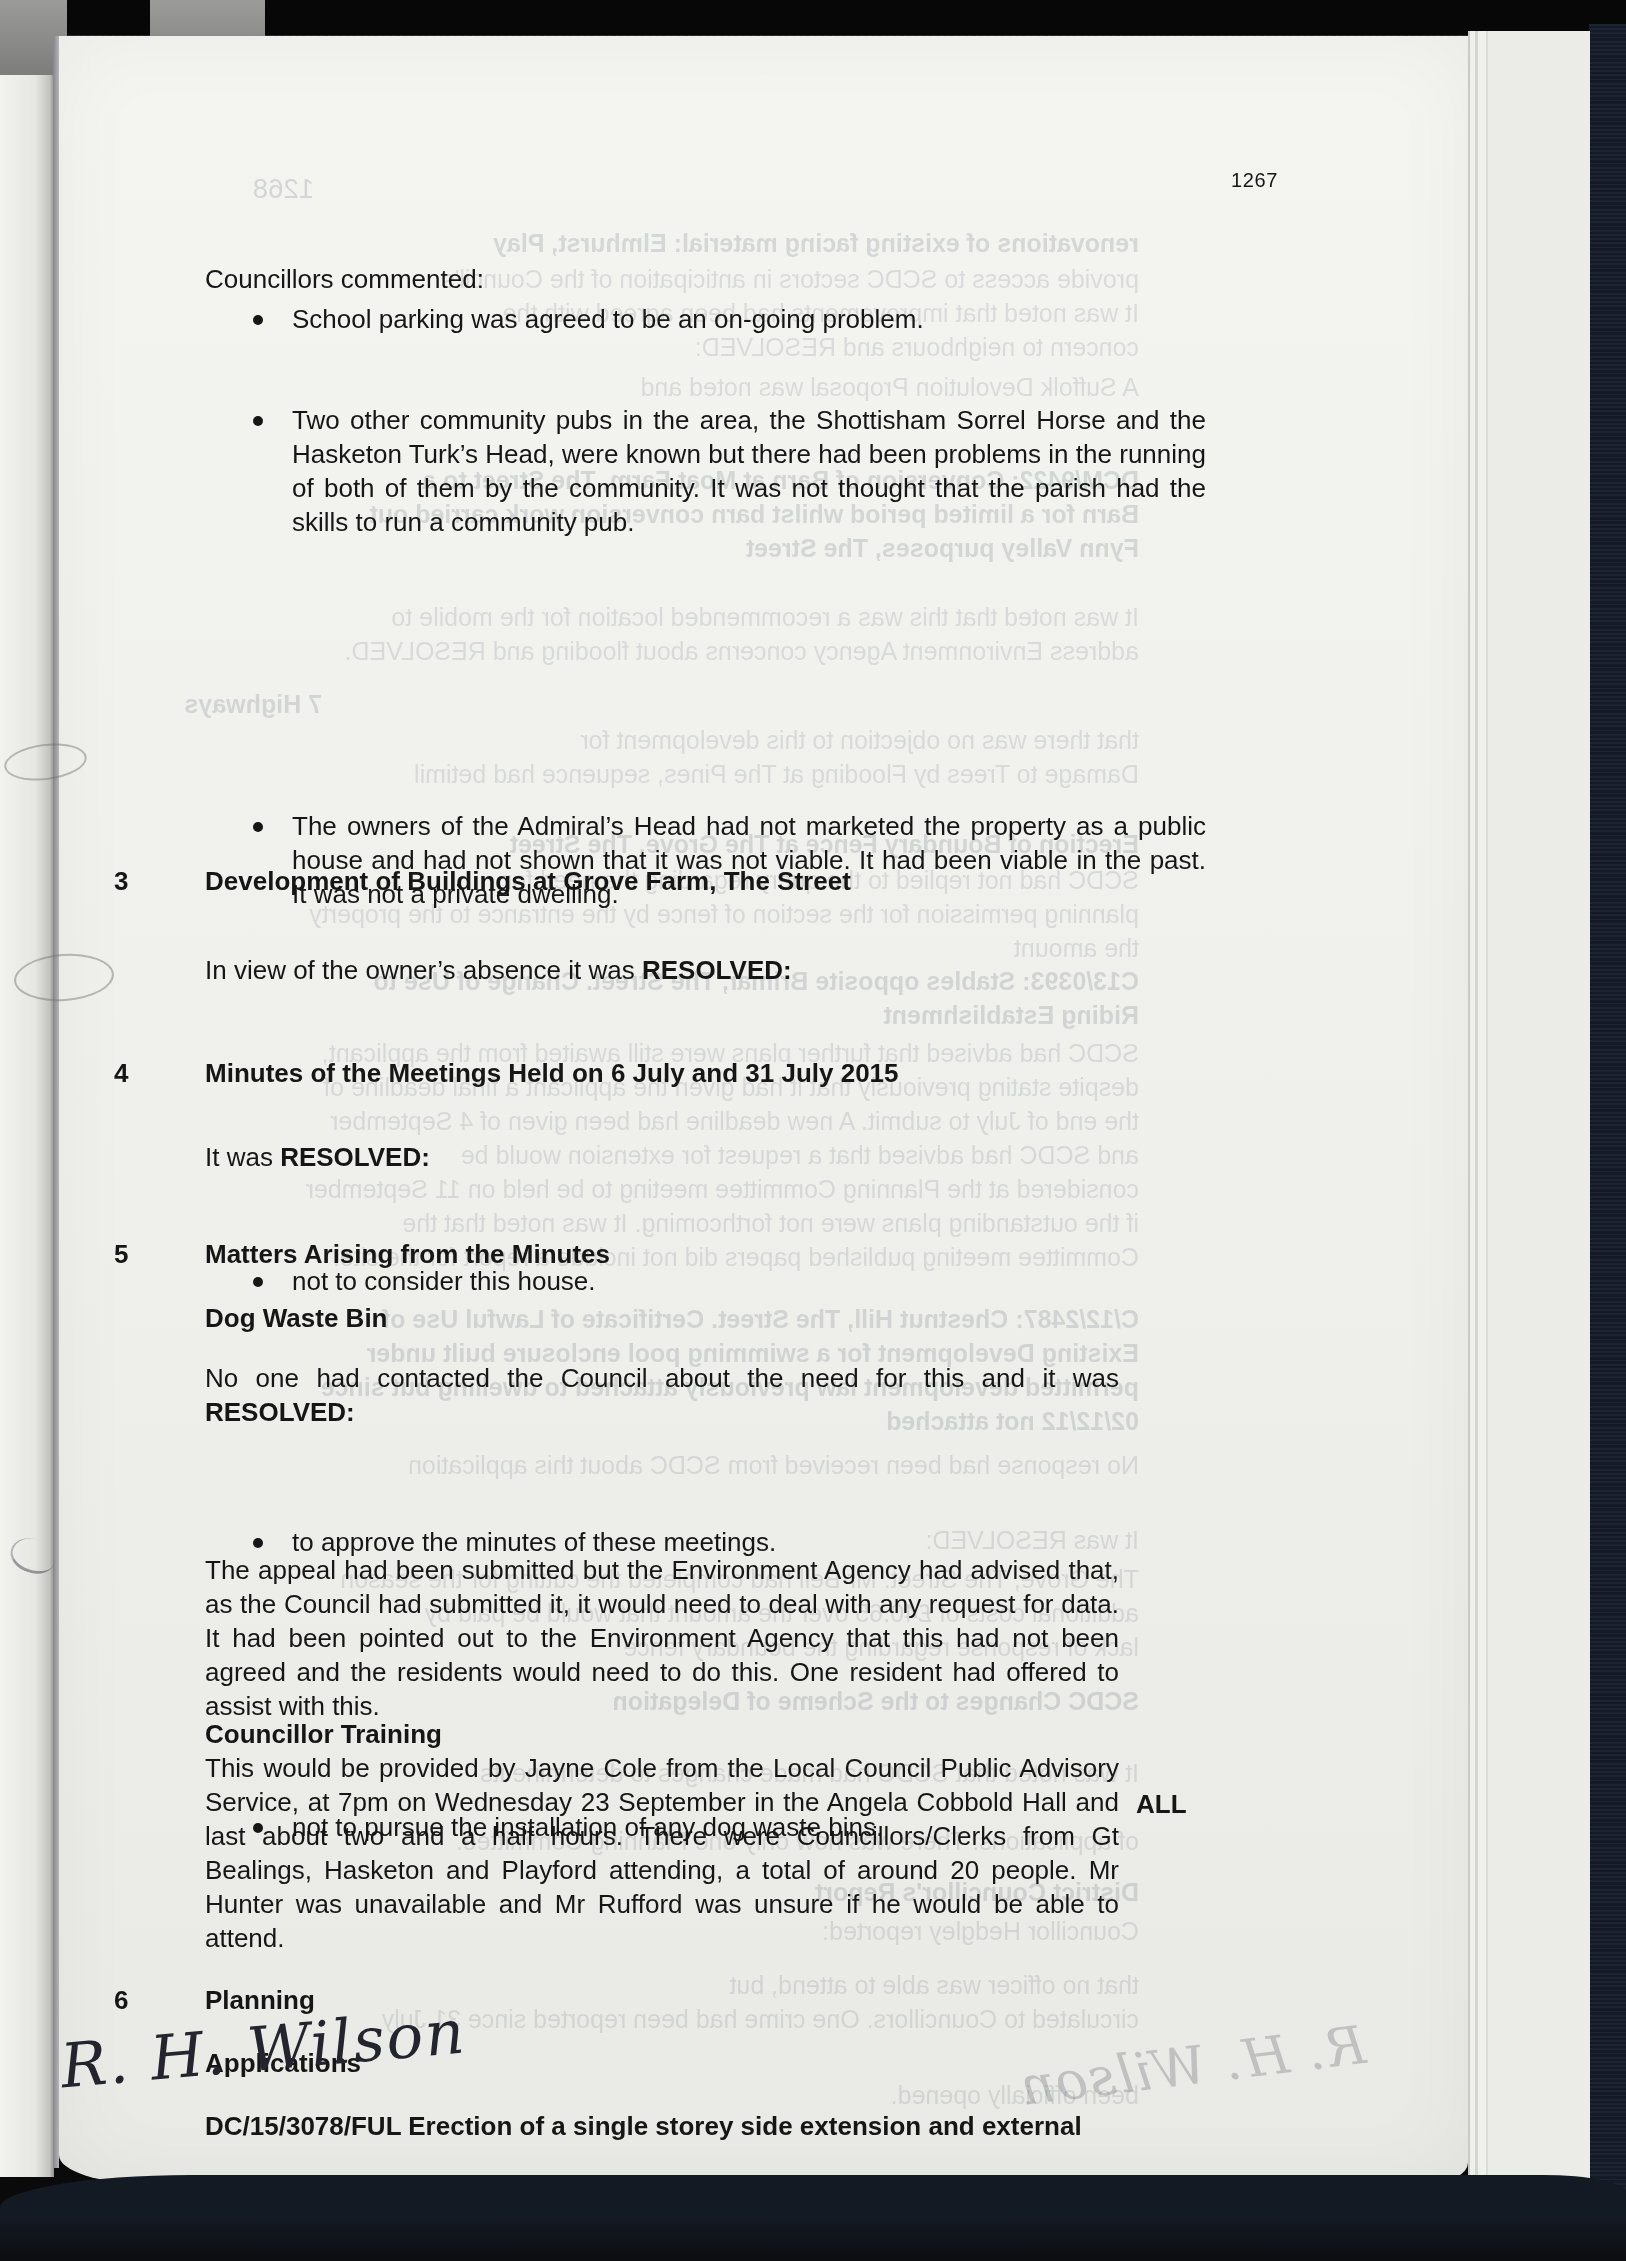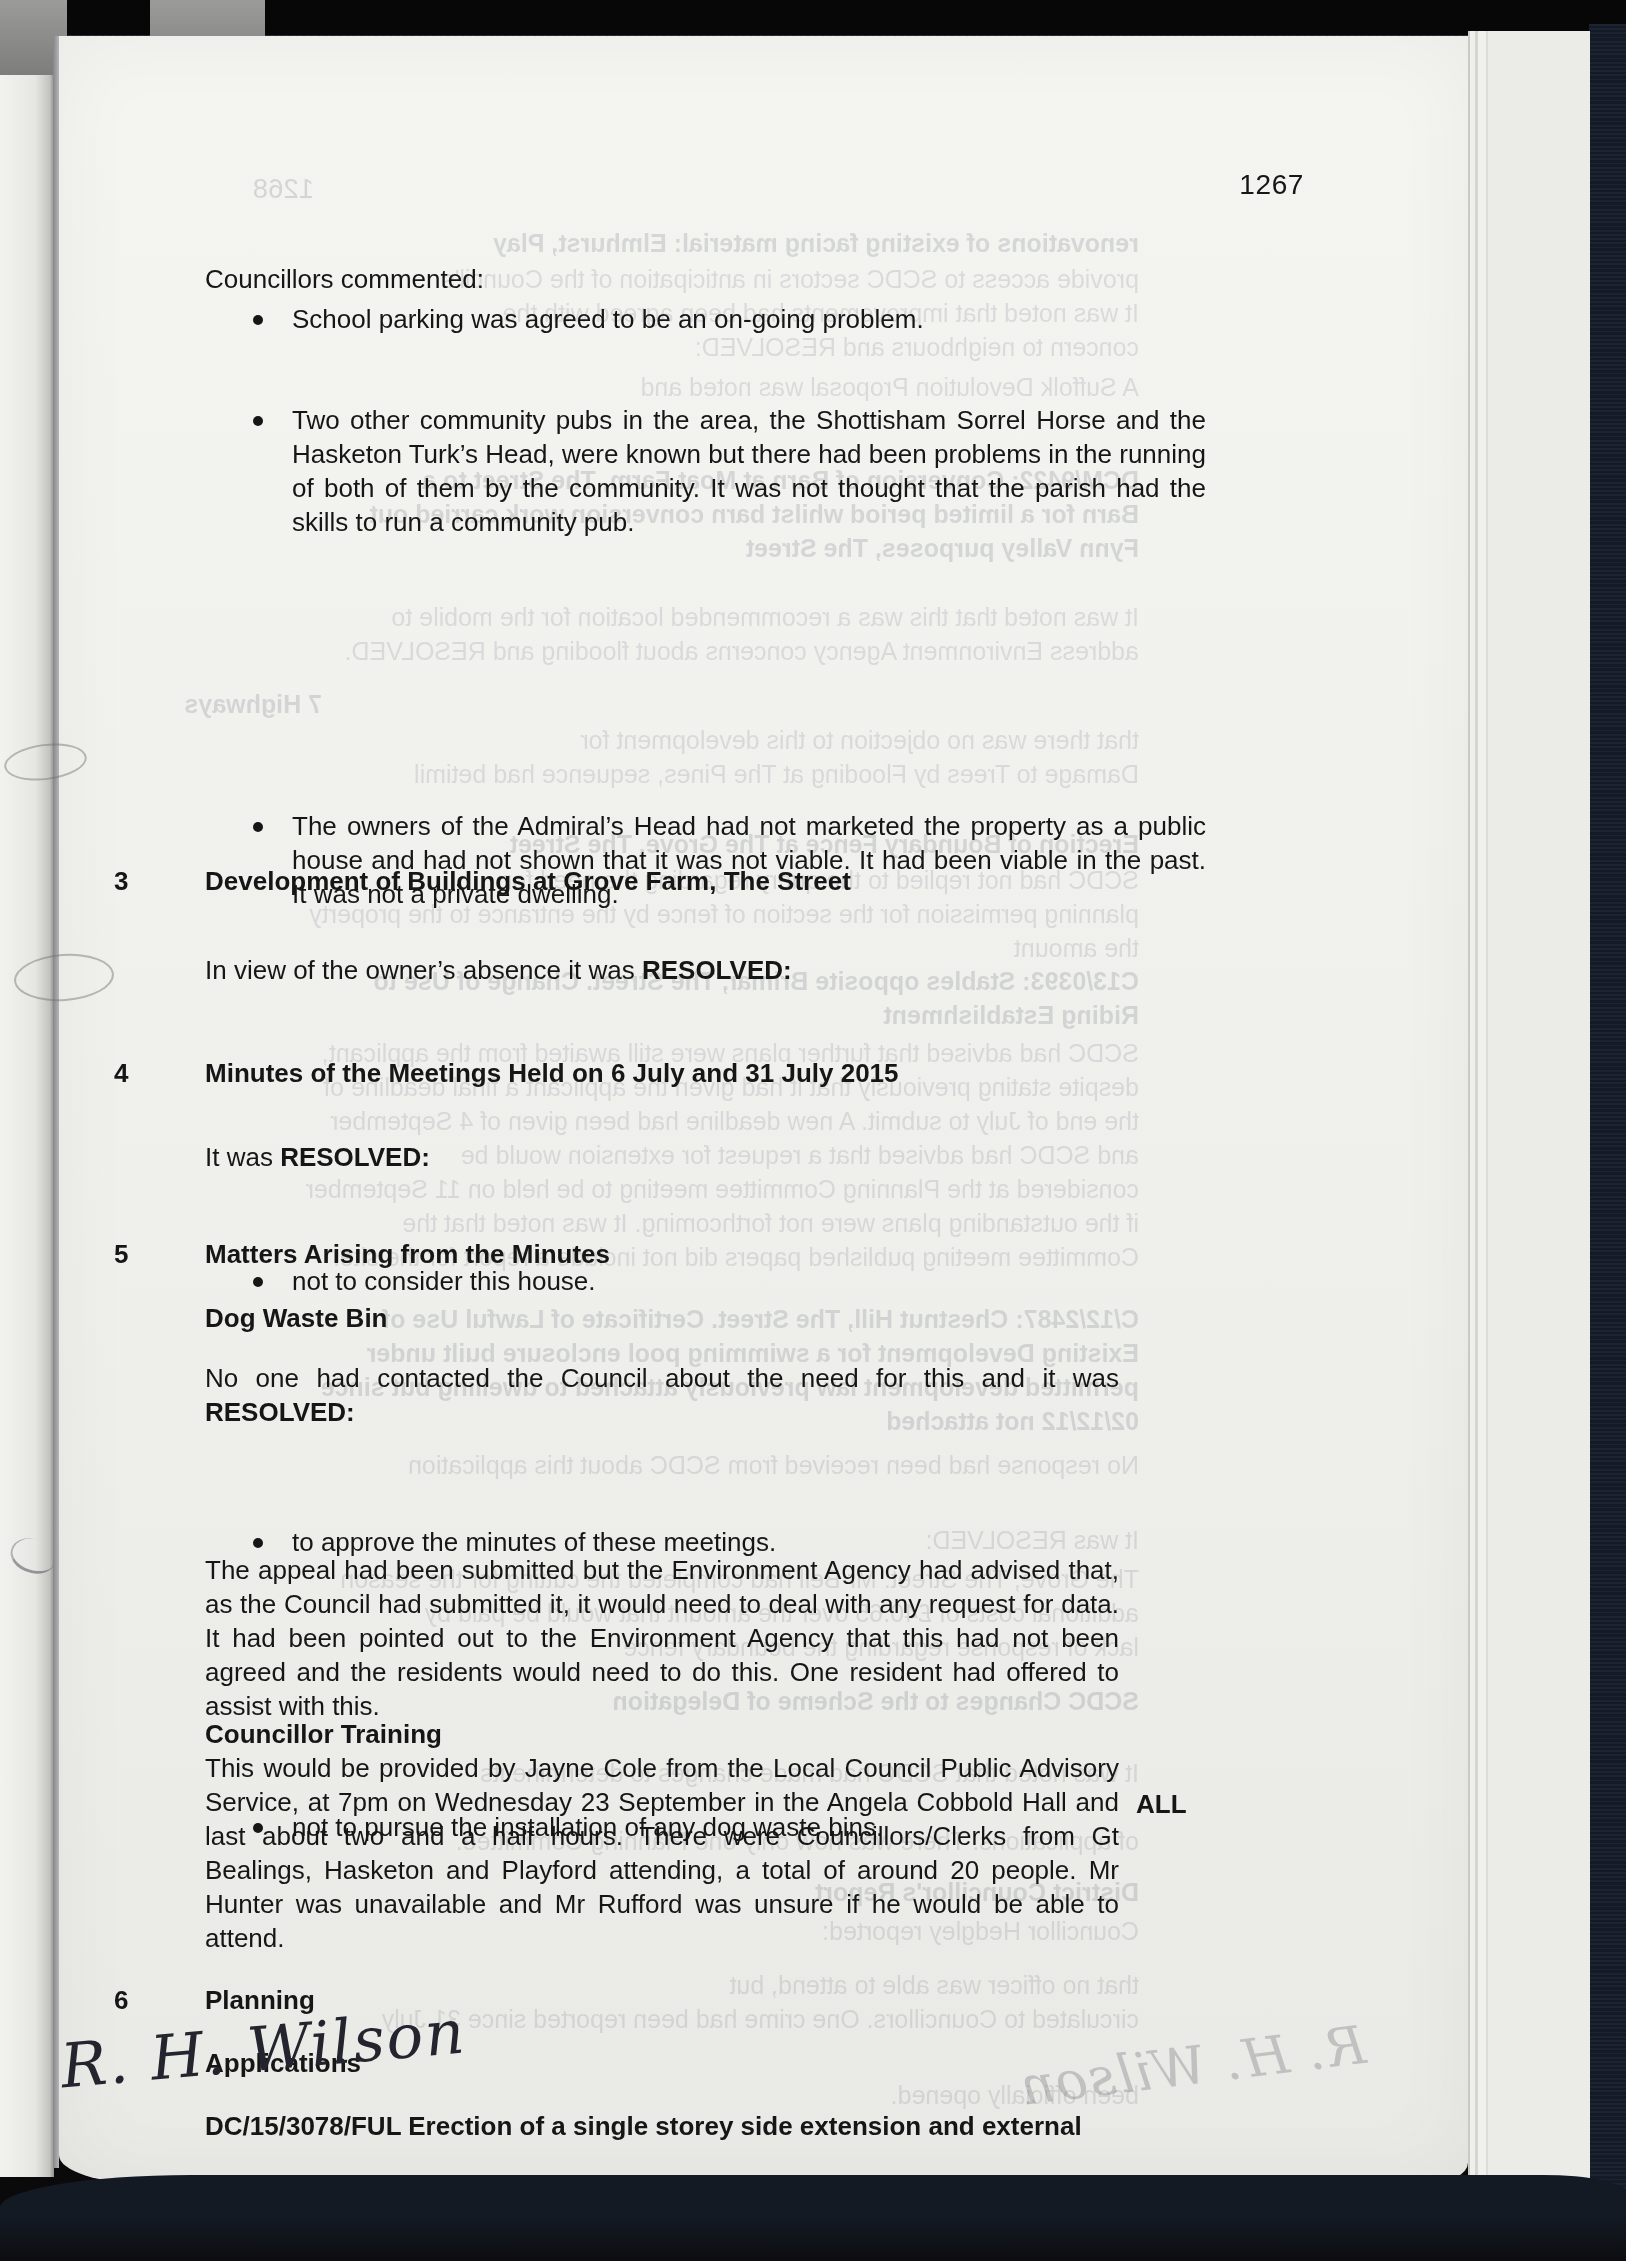--- a/index.html
+++ b/index.html
@@ -31,21 +31,21 @@
   .squiggle{position:absolute;left:9.6px;top:1539px;width:44px;height:31px;
             border-bottom:3px solid rgba(70,70,80,.5);border-left:2.4px solid rgba(70,70,80,.35);
             border-radius:50%;transform:rotate(18deg);}
 
   
   .page{position:absolute;left:59px;top:36px;width:1409px;height:2148px;
         background:linear-gradient(180deg,#f4f4f1,#efefec 55%,#e9e9e5);
         border-bottom-left-radius:90px 29px;border-bottom-right-radius:42px 21.5px;
         box-shadow:inset 0 0 84px rgba(0,0,0,.045);}
 
-  .pagenum{position:absolute;top:133px;right:164px;font-size:28px;letter-spacing:0.6px;}
+  .pagenum{position:absolute;top:133px;right:190px;font-size:20px;letter-spacing:0.6px;}
 
   
   .ghost-layer{position:absolute;inset:0;pointer-events:none;}
   .ghost{position:absolute;left:149px;width:931px;font-size:25px;line-height:34px;
          color:#46525e;opacity:.14;transform:scaleX(-1);white-space:pre-line;text-align:justify;}
   .ghost.b{font-weight:bold;opacity:.17;}
 
   
   .content{position:absolute;left:146px;top:200px;width:914px;font-size:26px;line-height:34px;}
   .blk{position:absolute;left:0;width:914px;}

